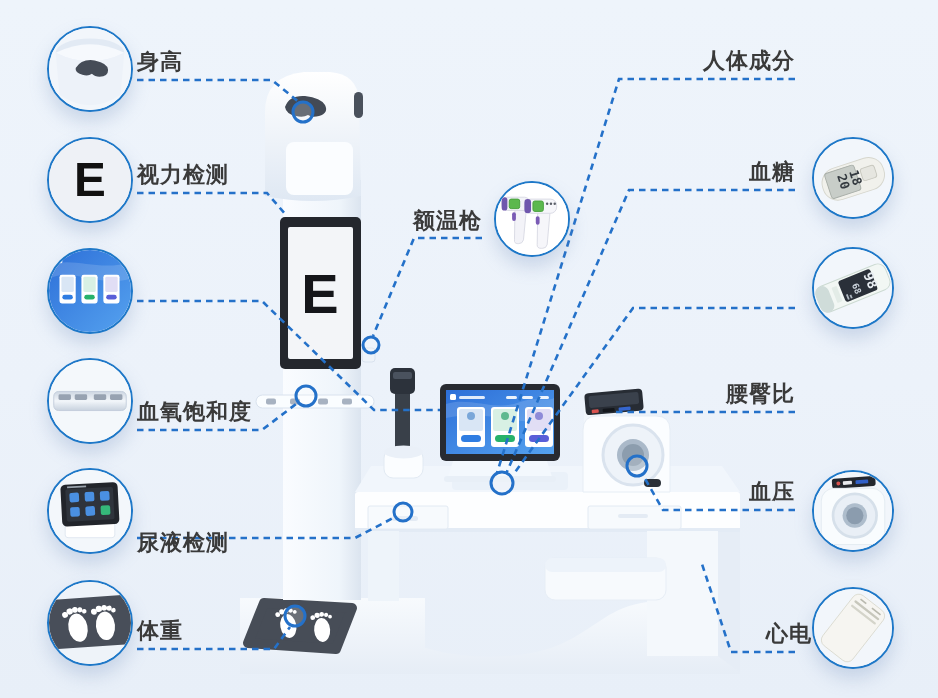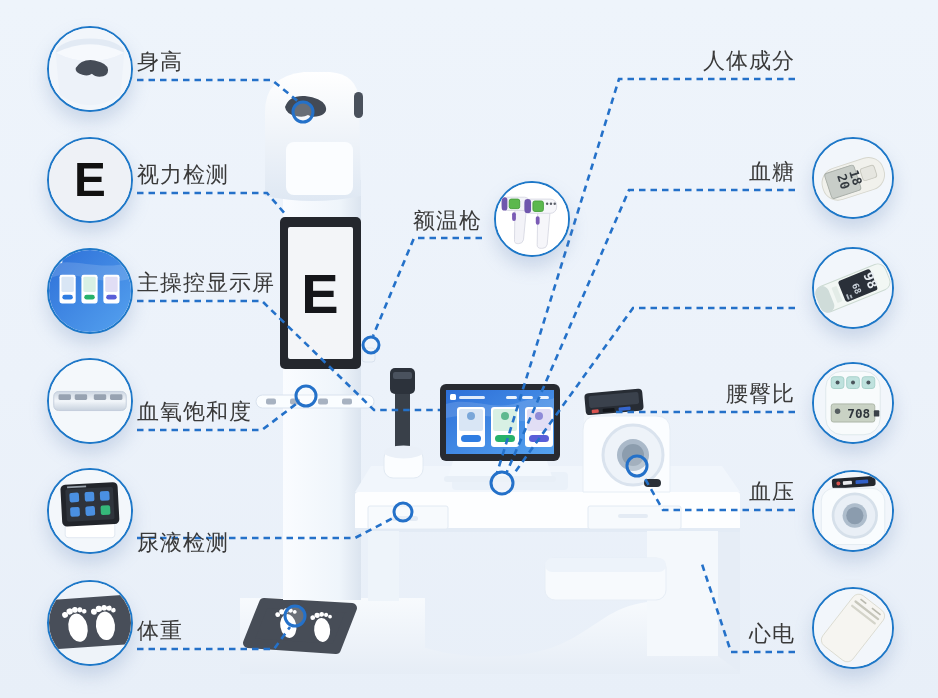--- a/index.html
+++ b/index.html
@@ -3,21 +3,21 @@
 <meta charset="utf-8">
 <style>
   html,body{margin:0;padding:0;background:#e7eef7;}
   .stage{position:relative;width:938px;height:698px;overflow:hidden;
          background:linear-gradient(180deg,#eef4fb 0%,#ecf2fa 55%,#e8eff8 100%);
          font-family:"Liberation Sans",sans-serif;}
   .scene{position:absolute;left:0;top:0;}
   .badge{position:absolute;border-radius:50%;background:#fff;border:2.5px solid #1e78c8;
          box-sizing:border-box;overflow:hidden;box-shadow:0 10px 18px rgba(110,140,185,.28);}
   .badge svg{display:block;width:100%;height:100%;}
-  .callout{position:absolute;color:#3a3a3a;font-size:22px;font-weight:400;
+  .callout{position:absolute;color:#3a3a3a;font-size:22px;font-weight:700;
            letter-spacing:1px;white-space:nowrap;line-height:1.25;}
   .callout.r{text-align:right;}
 </style>
 </head>
 <body>
 
 <div class="stage">
 
   <svg class="scene" width="938" height="698" viewBox="0 0 938 698">
     <defs>
@@ -335,36 +335,20 @@
         <rect x="30" y="30" width="38" height="25" rx="3" fill="#2a3039"></rect>
         <text transform="translate(59,42.5) rotate(90)" font-size="15" font-weight="bold" fill="#e8edf2" text-anchor="middle" font-family="DejaVu Sans Mono, monospace">98</text>
         <text transform="translate(43,45) rotate(90)" font-size="10" font-weight="bold" fill="#cdd5dd" text-anchor="middle" font-family="DejaVu Sans Mono, monospace">68</text>
         <rect x="33" y="47" width="2" height="6" fill="#aeb7c0"></rect>
         <rect x="36.5" y="49" width="2" height="4" fill="#aeb7c0"></rect>
         <rect x="21" y="34" width="6" height="18" rx="1" fill="#e3ece7"></rect>
       </g>
     </svg>
   </div>
 
-  <div class="badge" style="left:812px;top:362px;width:82px;height:82px">
-    <svg viewBox="0 0 86 86">
-        <rect width="86" height="86" fill="#f2f6fb"></rect>
-      <rect x="13" y="8" width="60" height="70" rx="18" fill="#f8fbfc" stroke="#dde7ea"></rect>
-      <rect x="19" y="14" width="14" height="13" rx="3" fill="#bfe2de" stroke="#a5cfc9"></rect>
-      <rect x="36" y="14" width="14" height="13" rx="3" fill="#bfe2de" stroke="#a5cfc9"></rect>
-      <rect x="53" y="14" width="14" height="13" rx="3" fill="#bfe2de" stroke="#a5cfc9"></rect>
-      <circle cx="26" cy="20.5" r="2.2" fill="#4b555c"></circle>
-      <circle cx="43" cy="20.5" r="2.2" fill="#4b555c"></circle>
-      <circle cx="60" cy="20.5" r="2.2" fill="#4b555c"></circle>
-      <rect x="19" y="44" width="48" height="20" rx="2.5" fill="#c9d2c4" stroke="#a9b3a3"></rect>
-      <circle cx="26" cy="52" r="3" fill="#3a4148" opacity="0.8"></circle>
-      <text x="62" y="60" font-size="14" font-weight="bold" fill="#30363c" text-anchor="end" font-family="DejaVu Sans Mono, monospace">708</text>
-      <rect x="66" y="51" width="6" height="7" rx="1" fill="#3a4148"></rect>
-    </svg>
-  </div>
 
   <div class="badge" style="left:812px;top:470px;width:82px;height:82px">
     <svg viewBox="0 0 86 86">
         <rect width="86" height="86" fill="#f2f6fb"></rect>
       <g transform="rotate(-4 43 14)">
         <rect x="20" y="6" width="48" height="11" rx="3" fill="#23272e"></rect>
         <circle cx="27" cy="11.5" r="2.2" fill="#d9534f"></circle>
         <rect x="32" y="9.5" width="10" height="4" rx="1" fill="#e8eaee"></rect>
         <rect x="46" y="9.5" width="14" height="4" rx="1" fill="#3160c8"></rect>
       </g>
@@ -383,26 +367,25 @@
         <rect x="26" y="17" width="34" height="2.5" rx="1.2" fill="#c7c7bc"></rect>
         <rect x="26" y="23" width="34" height="2.5" rx="1.2" fill="#d4d4ca"></rect>
         <rect x="30" y="12" width="8" height="1.8" fill="#b9b9ae"></rect>
         <rect x="46" y="12" width="12" height="1.8" fill="#b9b9ae"></rect>
       </g>
     </svg>
   </div>
 
   <div class="callout" style="left:137px;top:48px">身高</div>
   <div class="callout" style="left:137px;top:161px">视力检测</div>
-  <div class="callout" style="left:137px;top:269px">主操控显示屏</div>
   <div class="callout" style="left:137px;top:398px">血氧饱和度</div>
   <div class="callout" style="left:137px;top:529px">尿液检测</div>
   <div class="callout" style="left:137px;top:617px">体重</div>
 
   <div class="callout" style="left:413px;top:207px">额温枪</div>
 
   <div class="callout r" style="right:143px;top:47px">人体成分</div>
   <div class="callout r" style="right:143px;top:158px">血糖</div>
   <div class="callout r" style="right:143px;top:380px">腰臀比</div>
   <div class="callout r" style="right:143px;top:478px">血压</div>
-  <div class="callout r" style="right:143px;top:620px">心电</div>
+  <div class="callout r" style="right:126px;top:620px">心电</div>
 
 </div>
 
 </body></html>

